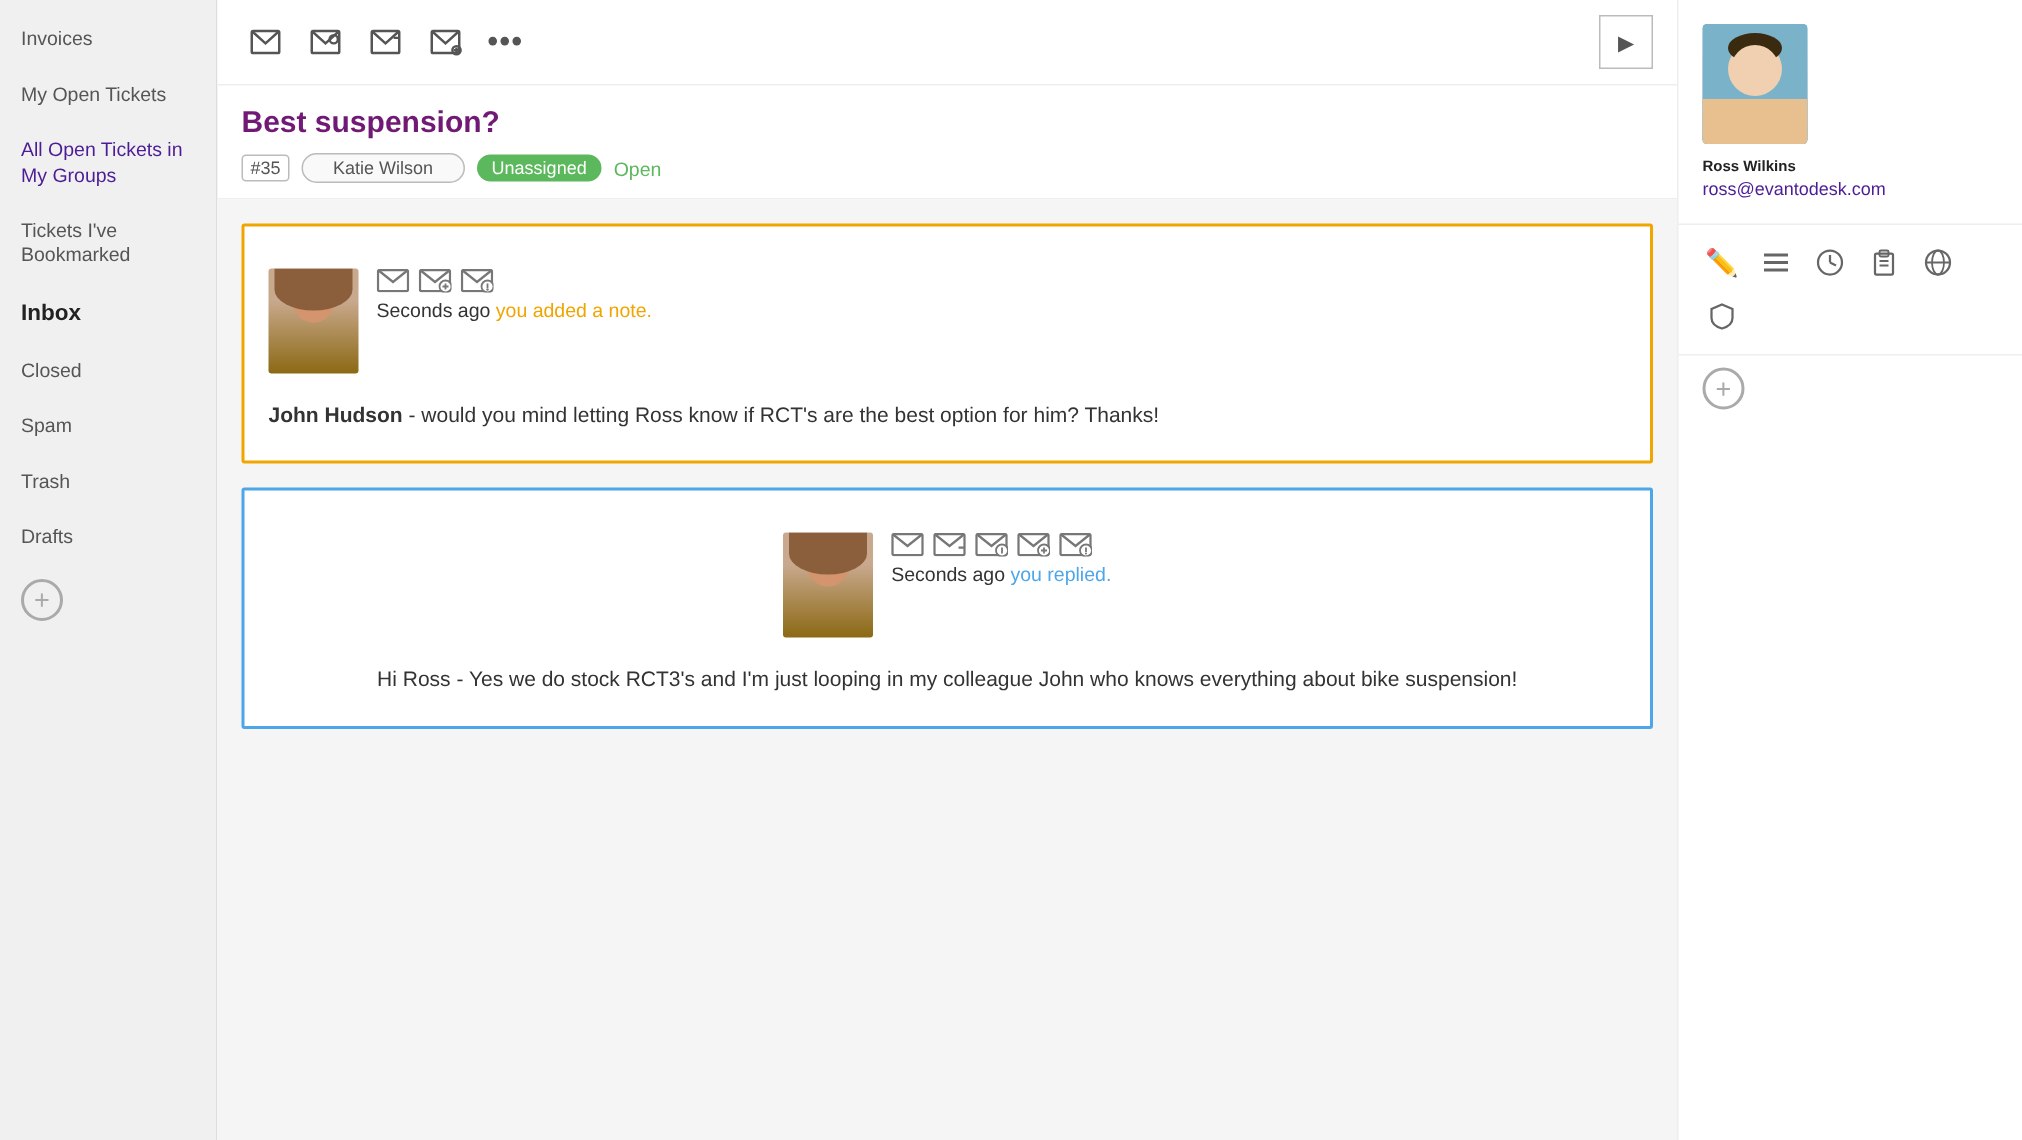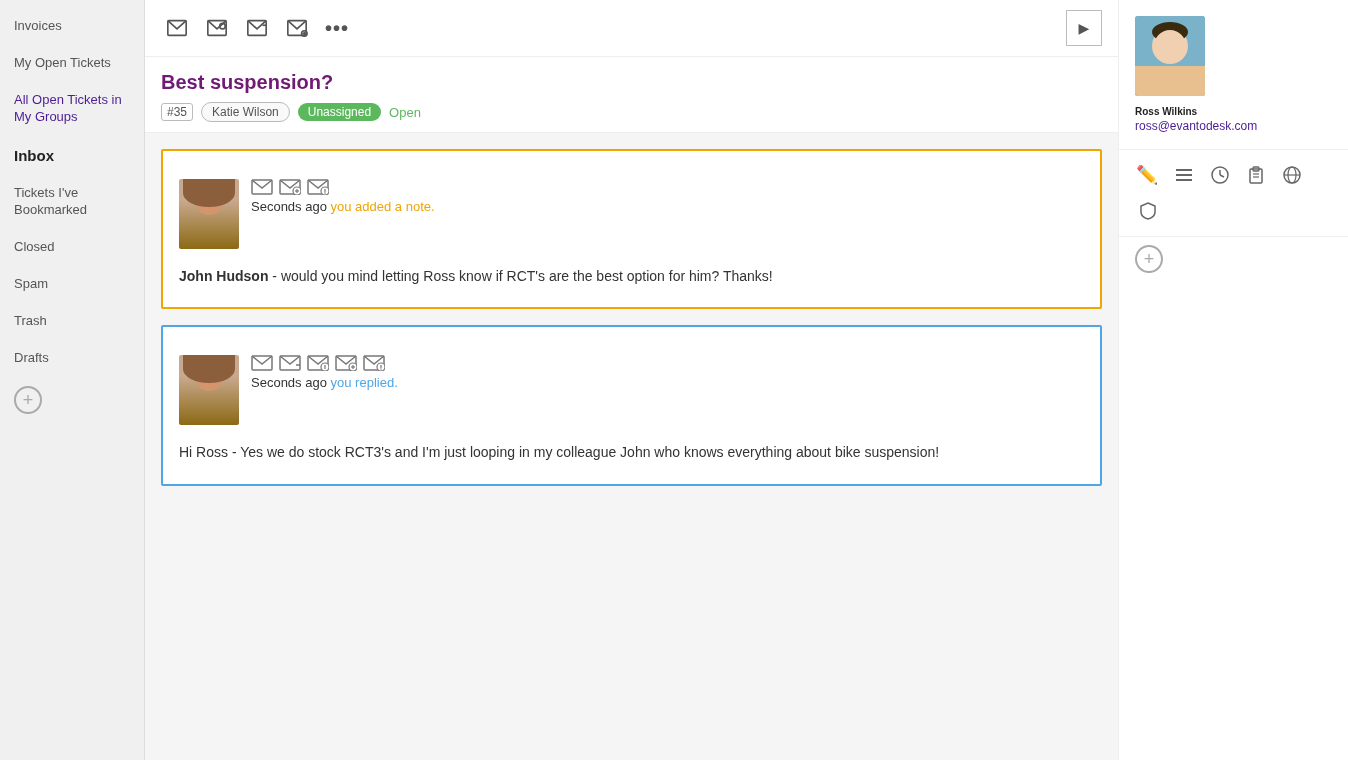--- a/index.html
+++ b/index.html
@@ -101,21 +101,21 @@
     .badge-number {
       border: 1px solid #bbb;
       border-radius: 3px;
       padding: 1px 5px;
       font-size: 12px;
       color: #555;
     }
     .badge-person {
       border: 1px solid #bbb;
       border-radius: 12px;
-      padding: 2px 10px;
+      padding: 2px 20px;
       font-size: 12px;
       color: #555;
       background: #f9f9f9;
     }
     .badge-unassigned {
       background: #5cb85c;
       color: #fff;
       border-radius: 12px;
       padding: 2px 10px;
       font-size: 12px;
@@ -142,20 +142,21 @@
       border-radius: 2px;
       padding: 0;
       display: flex;
       flex-direction: column;
     }
     .message-card.note-card {
       border: 2px solid #f0a500;
     }
     .message-card.reply-card {
       border: 2px solid #4da6e8;
+      align-items: center;
     }
 
     .message-top {
       display: flex;
       align-items: flex-start;
       padding: 28px 16px 8px 16px;
       gap: 12px;
     }
     .avatar {
       width: 60px;
@@ -298,22 +299,22 @@
       margin: 8px 16px;
     }
   </style>
 </head>
 <body>
 
 <nav id="sidebar">
   <div class="sidebar-item">Invoices</div>
   <div class="sidebar-item">My Open Tickets</div>
   <div class="sidebar-item" style="color:#4c1d95;">All Open Tickets in My Groups</div>
+  <div class="sidebar-item">Tickets I've Bookmarked</div>
   <div class="sidebar-item inbox-item active">Inbox</div>
-  <div class="sidebar-item">Tickets I've Bookmarked</div>
   <div class="sidebar-item">Closed</div>
   <div class="sidebar-item">Spam</div>
   <div class="sidebar-item">Trash</div>
   <div class="sidebar-item">Drafts</div>
   <div class="sidebar-add">
     <div class="circle-btn">+</div>
   </div>
 </nav>
 
 <div id="main">

